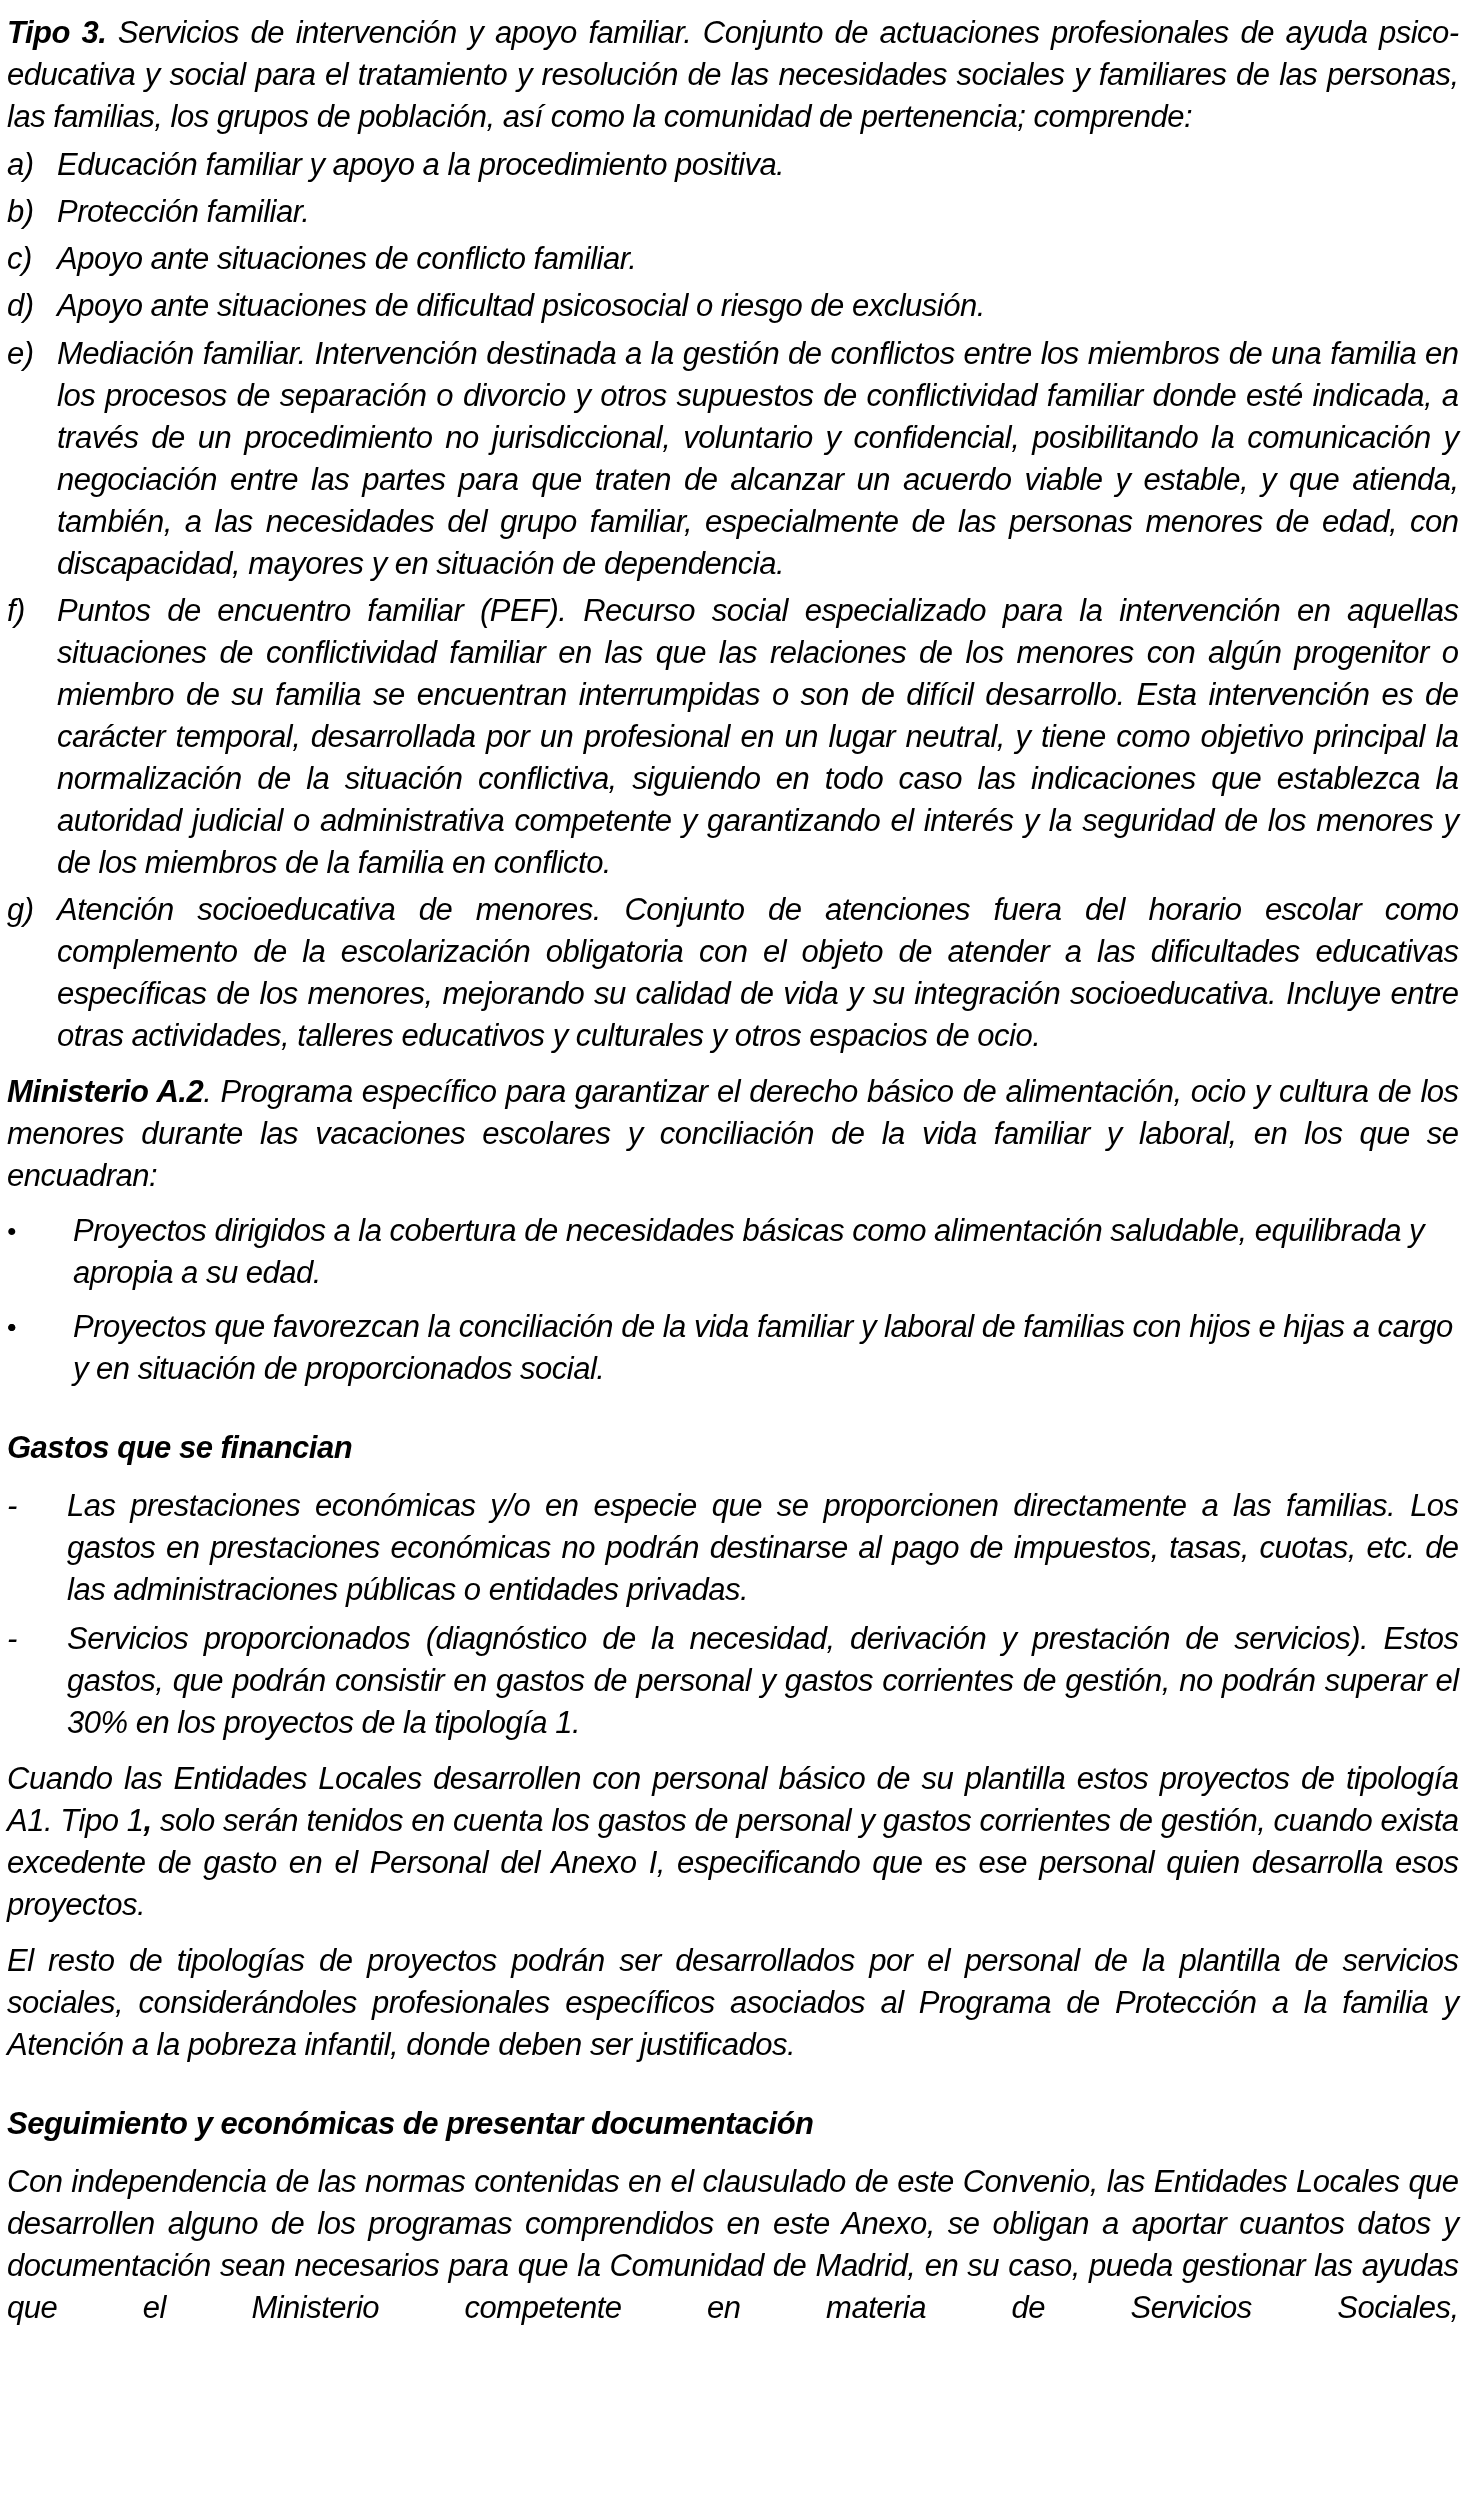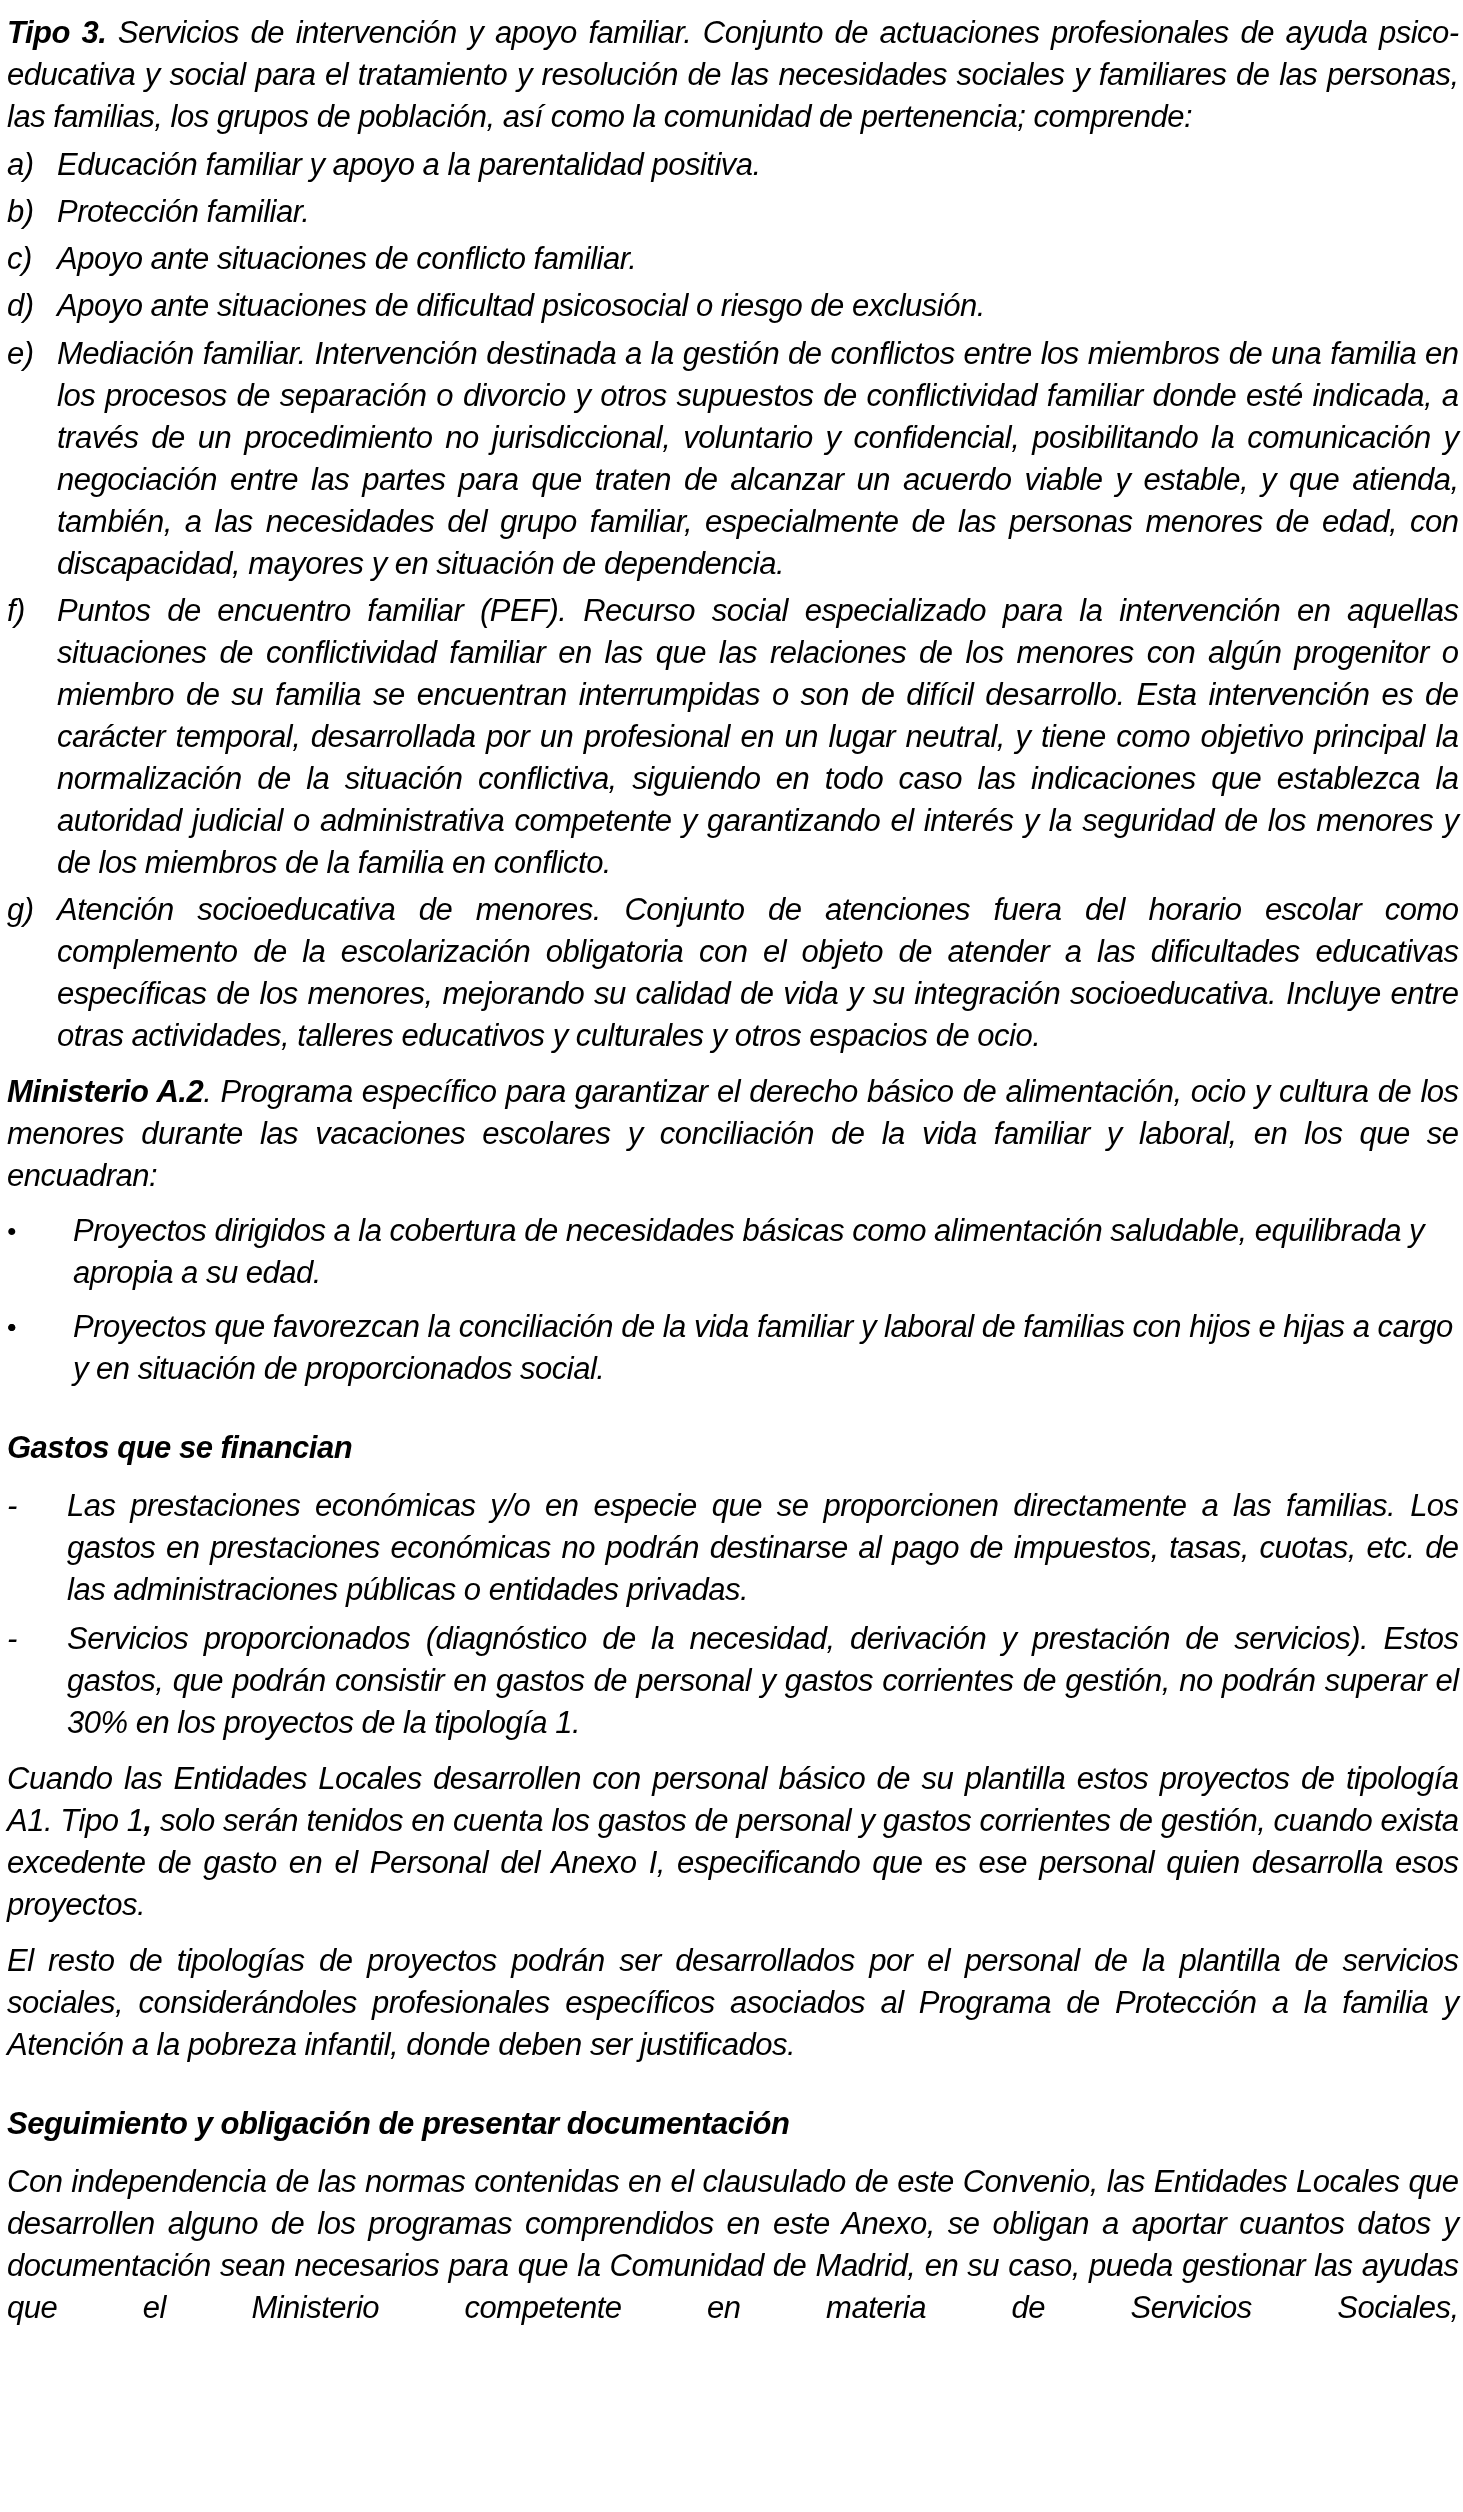--- a/index.html
+++ b/index.html
@@ -26,32 +26,32 @@
   .left        { text-align: left; }
   .justify-last{ text-align: justify; text-align-last: justify; }
   b { font-weight: bold; }
   .block:first-child { margin-top: 0; }
 </style>
 </head>
 <body>
 
 <main>
     <div class="block para justify"><span><b>Tipo 3.</b><span> Servicios de intervención y apoyo familiar. Conjunto de actuaciones profesionales de ayuda psico-educativa y social para el tratamiento y resolución de las necesidades sociales y familiares de las personas, las familias, los grupos de población, así como la comunidad de pertenencia; comprende:</span></span></div>
-    <div class="block list list-letter left"><span class="marker">a)</span><span><span>Educación familiar y apoyo a la parentalidad positiva.</span></span></div>
+    <div class="block list list-letter left"><span class="marker">a)</span><span><span>Educación familiar y apoyo a la procedimiento positiva.</span></span></div>
     <div class="block list list-letter left"><span class="marker">b)</span><span><span>Protección familiar.</span></span></div>
     <div class="block list list-letter left"><span class="marker">c)</span><span><span>Apoyo ante situaciones de conflicto familiar.</span></span></div>
     <div class="block list list-letter left"><span class="marker">d)</span><span><span>Apoyo ante situaciones de dificultad psicosocial o riesgo de exclusión.</span></span></div>
     <div class="block list list-letter justify"><span class="marker">e)</span><span><span>Mediación familiar. Intervención destinada a la gestión de conflictos entre los miembros de una familia en los procesos de separación o divorcio y otros supuestos de conflictividad familiar donde esté indicada, a través de un procedimiento no jurisdiccional, voluntario y confidencial, posibilitando la comunicación y negociación entre las partes para que traten de alcanzar un acuerdo viable y estable, y que atienda, también, a las necesidades del grupo familiar, especialmente de las personas menores de edad, con discapacidad, mayores y en situación de dependencia.</span></span></div>
     <div class="block list list-letter justify"><span class="marker">f)</span><span><span>Puntos de encuentro familiar (PEF). Recurso social especializado para la intervención en aquellas situaciones de conflictividad familiar en las que las relaciones de los menores con algún progenitor o miembro de su familia se encuentran interrumpidas o son de difícil desarrollo. Esta intervención es de carácter temporal, desarrollada por un profesional en un lugar neutral, y tiene como objetivo principal la normalización de la situación conflictiva, siguiendo en todo caso las indicaciones que establezca la autoridad judicial o administrativa competente y garantizando el interés y la seguridad de los menores y de los miembros de la familia en conflicto.</span></span></div>
     <div class="block list list-letter justify"><span class="marker">g)</span><span><span>Atención socioeducativa de menores. Conjunto de atenciones fuera del horario escolar como complemento de la escolarización obligatoria con el objeto de atender a las dificultades educativas específicas de los menores, mejorando su calidad de vida y su integración socioeducativa. Incluye entre otras actividades, talleres educativos y culturales y otros espacios de ocio.</span></span></div>
     <div class="block para justify"><span><b>Ministerio A.2</b><span>. Programa específico para garantizar el derecho básico de alimentación, ocio y cultura de los menores durante las vacaciones escolares y conciliación de la vida familiar y laboral, en los que se encuadran:</span></span></div>
     <div class="block list list-bullet left"><span class="marker">•</span><span><span>Proyectos dirigidos a la cobertura de necesidades básicas como alimentación saludable, equilibrada y apropia a su edad.</span></span></div>
     <div class="block list list-bullet left"><span class="marker">•</span></div>
     <div class="block list list-bullet left"><span class="marker">•</span><span><span>Proyectos que favorezcan la conciliación de la vida familiar y laboral de familias con hijos e hijas a cargo y en situación de proporcionados social.</span></span></div>
     <div class="block heading left"><span><b>Gastos que se financian</b></span></div>
     <div class="block list list-dash justify"><span class="marker">-</span><span><span>Las prestaciones económicas y/o en especie que se proporcionen directamente a las familias. Los gastos en prestaciones económicas no podrán destinarse al pago de impuestos, tasas, cuotas, etc. de las administraciones públicas o entidades privadas.</span></span></div>
     <div class="block list list-dash justify"><span class="marker">-</span><span><span>Servicios proporcionados (diagnóstico de la necesidad, derivación y prestación de servicios). Estos gastos, que podrán consistir en gastos de personal y gastos corrientes de gestión, no podrán superar el 30% en los proyectos de la tipología 1.</span></span></div>
     <div class="block para justify"><span><span>Cuando las Entidades Locales desarrollen con personal básico de su plantilla estos proyectos de tipología A1. Tipo 1</span><b>,</b><span> solo serán tenidos en cuenta los gastos de personal y gastos corrientes de gestión, cuando exista excedente de gasto en el Personal del Anexo I, especificando que es ese personal quien desarrolla esos proyectos.</span></span></div>
     <div class="block para justify"><span><span>El resto de tipologías de proyectos podrán ser desarrollados por el personal de la plantilla de servicios sociales, considerándoles profesionales específicos asociados al Programa de Protección a la familia y Atención a la pobreza infantil, donde deben ser justificados.</span></span></div>
-    <div class="block heading left"><span><b>Seguimiento y obligación de presentar documentación</b></span></div>
+    <div class="block heading left"><span><b>Seguimiento y económicas de presentar documentación</b></span></div>
     <div class="block para justify justify-last"><span><span>Con independencia de las normas contenidas en el clausulado de este Convenio, las Entidades Locales que desarrollen alguno de los programas comprendidos en este Anexo, se obligan a aportar cuantos datos y documentación sean necesarios para que la Comunidad de Madrid, en su caso, pueda gestionar las ayudas que el Ministerio competente en materia de Servicios Sociales,</span></span></div>
   </main>
 
 
 </body></html>

